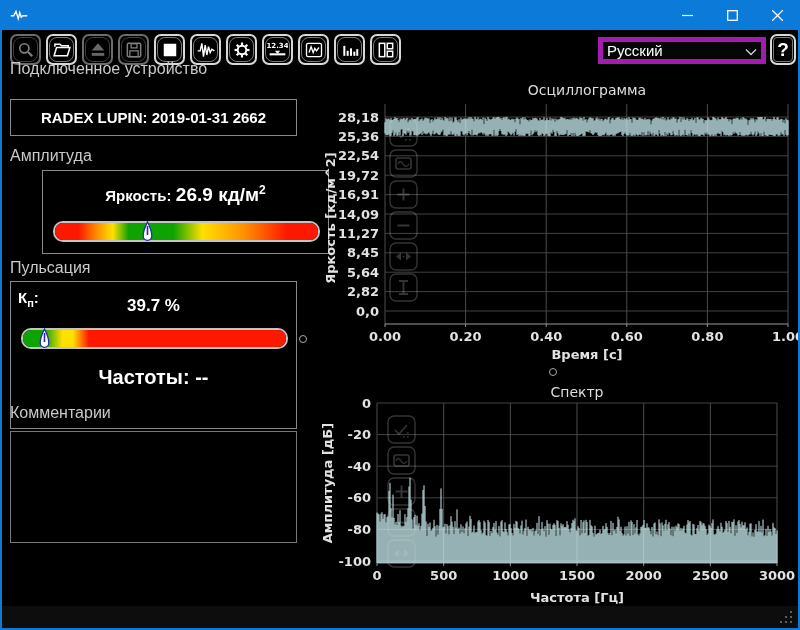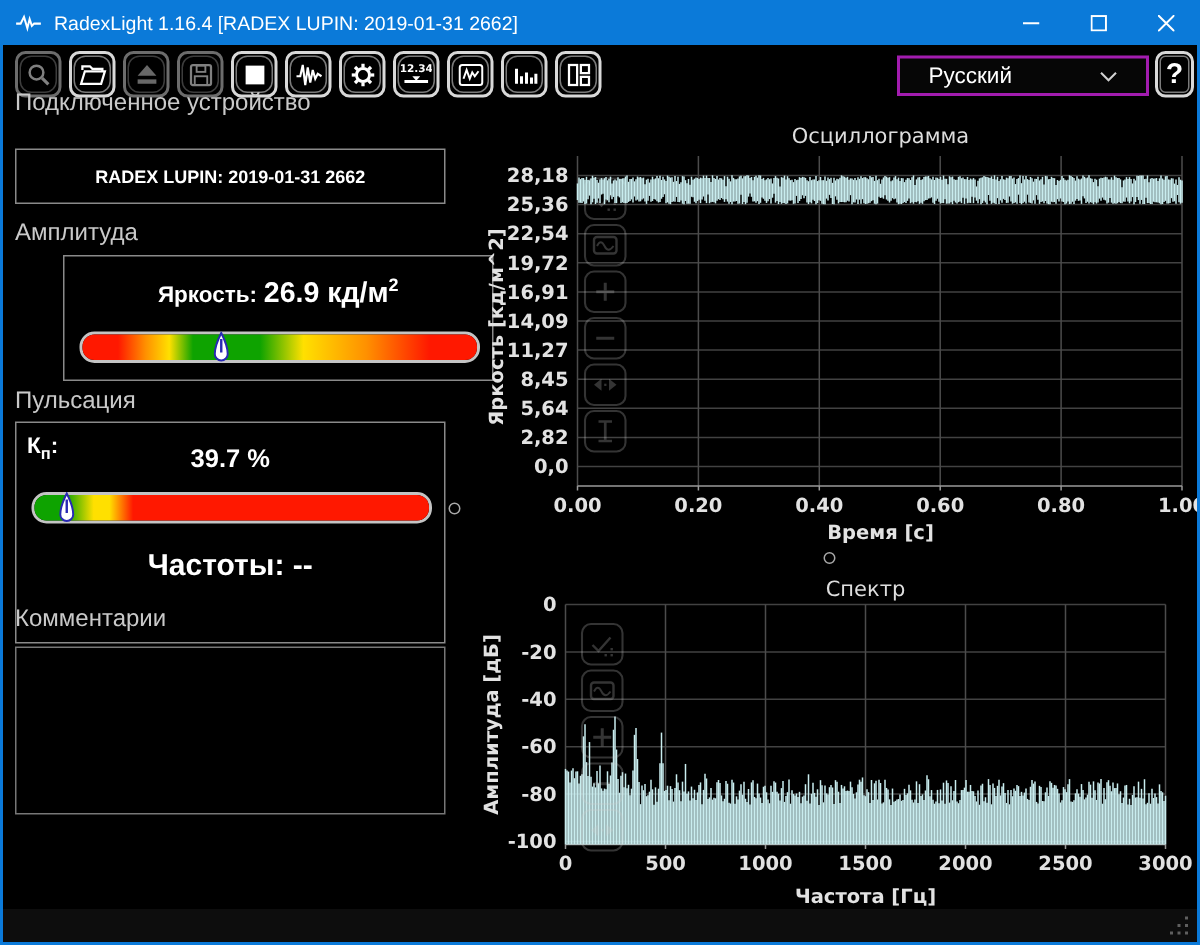--- a/index.html
+++ b/index.html
@@ -15,31 +15,31 @@
   .wincontrols{position:absolute;right:0;top:0;height:30px;display:flex;}
   .winbtn{width:45px;height:30px;display:flex;align-items:center;justify-content:center;}
   
   .toolbar{position:absolute;left:0;top:30px;width:796px;height:42px;background:#000;}
   .tbtn{position:absolute;top:4px;width:31px;height:31px;border:2px solid #d8d8d8;border-radius:7px;
     background:#000;display:flex;align-items:center;justify-content:center;}
   .tbtn .inner{width:25px;height:25px;border:1px solid #7a7a7a;border-radius:8px;
     display:flex;align-items:center;justify-content:center;}
   .tbtn.dim{opacity:.5;}
   .langbox{position:absolute;left:596px;top:7px;width:168px;height:27px;background:#060606;
-    border:2px solid #a21caf;display:flex;align-items:center;padding:0 19px;font-size:15px;color:#fff;}
+    border:5px solid #a21caf;display:flex;align-items:center;padding:0 4px;font-size:15px;color:#fff;}
   .langbox .chev{margin-left:auto;}
   .helpbtn{position:absolute;left:768px;top:4px;width:26px;height:31px;border:2px solid #d8d8d8;
     border-radius:7px;display:flex;align-items:center;justify-content:center;}
   .helpbtn .inner{width:20px;height:25px;border:1px solid #7a7a7a;border-radius:4px;display:flex;
     align-items:center;justify-content:center;font-size:19px;font-weight:700;color:#fff;}
   
   .sechdr{position:absolute;left:8px;font-size:16px;color:#c9c9c9;}
   .box{position:absolute;left:8px;width:287px;border:1px solid #8a8a8a;background:#000;}
   .devbox{top:99px;height:37px;display:flex;align-items:center;justify-content:center;
-    font-size:12px;font-weight:700;}
+    font-size:15px;font-weight:700;}
   .valbox{top:170px;height:84px;margin-left:32px;}
   .valline{position:absolute;left:0;top:12px;width:100%;text-align:center;}
   .vl{font-size:15px;font-weight:700;}
   .vv{font-size:19px;font-weight:700;}
   .vv sup{font-size:12px;}
   .gbar{position:absolute;left:10px;width:267px;height:21px;border:2px solid #c4c4c4;
     border-radius:10px;overflow:visible;}
   .gbar .fill{position:absolute;inset:0;border-radius:8px;}
   .gbar svg.drop{position:absolute;top:-2px;}
   .pulsebox{top:281px;height:148px;}
@@ -62,21 +62,20 @@
 <body>
 
 <div id="window">
 
   <div class="titlebar">
     <span class="appicon">
       <svg width="18" height="14" viewBox="0 0 24 16">
           <polyline points="1,9 5,9 8,3 11,13 13,5 15,11 17,9 23,9" fill="none" stroke="#fff" stroke-width="1.8"></polyline>
         </svg>
     </span>
-    <span class="title">RadexLight 1.16.4 [RADEX LUPIN: 2019-01-31 2662]</span>
     <div class="wincontrols">
       <div class="winbtn">
         <svg width="11" height="11" viewBox="0 0 11 11">
             <line x1="0" y1="5.5" x2="11" y2="5.5" stroke="#fff" stroke-width="1.2"></line>
           </svg>
       </div>
       <div class="winbtn">
         <svg width="11" height="11" viewBox="0 0 11 11">
             <rect x="0.7" y="0.7" width="9.6" height="9.6" fill="none" stroke="#fff" stroke-width="1.3"></rect>
           </svg>

